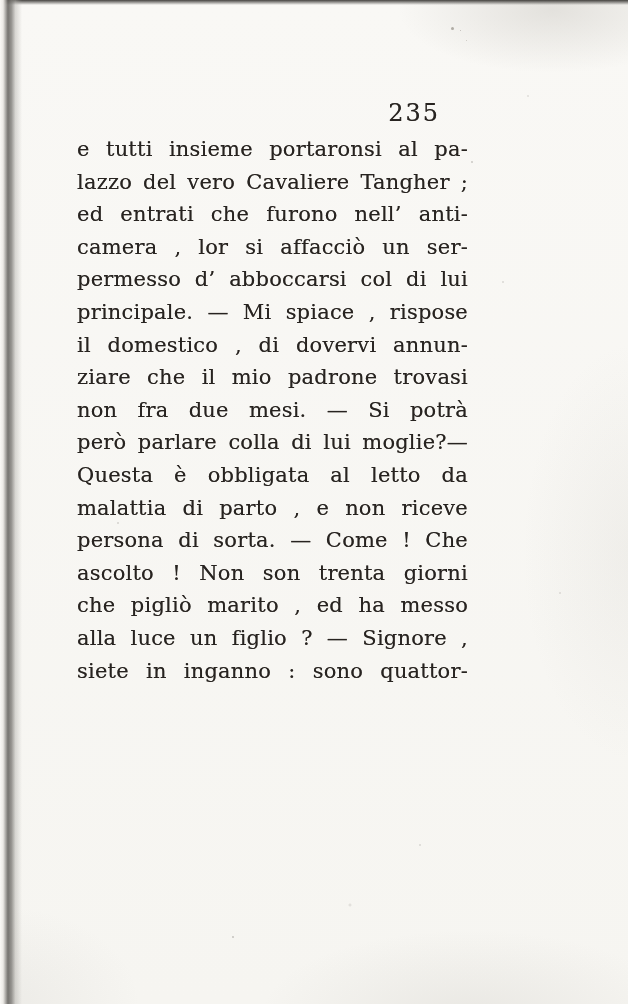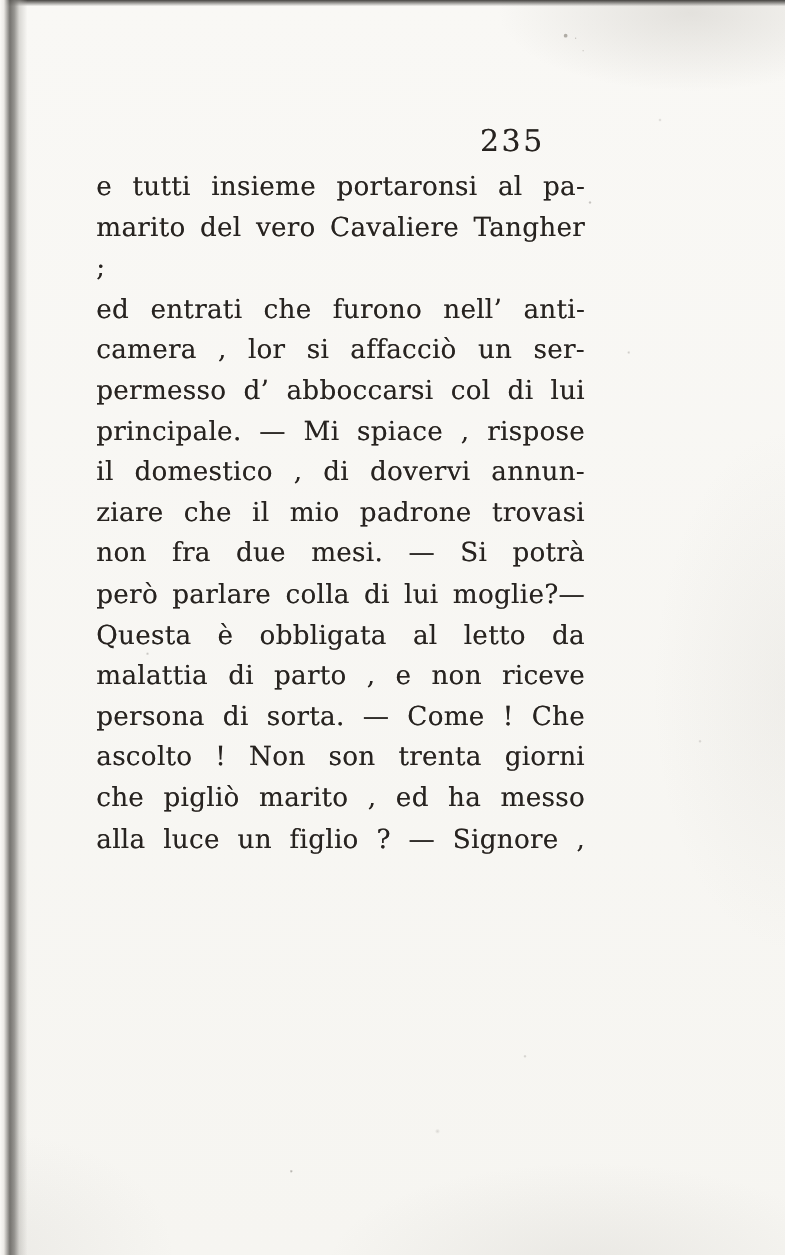--- a/index.html
+++ b/index.html
@@ -58,21 +58,21 @@
     box-shadow: 8px 2px 0 -1px rgba(120,114,106,0.45),
                 14px 12px 0 -1px rgba(130,124,116,0.40);
   }
   .page-number {
     position: absolute;
     top: 99px; left: 384px;
     width: 56px;
     font-size: 24px;
     letter-spacing: 2px;
     color: #272320;
-    text-align: left;
+    text-align: right;
     text-shadow: 0 0 0.5px rgba(40,35,28,0.55);
   }
   .text-block {
     position: absolute;
     left: 77px; top: 133px;
     width: 391px;
   }
   .line {
     font-size: 21px;
     line-height: 32.6px;
@@ -89,29 +89,30 @@
 
 <div class="page">
   <div class="top-edge"></div>
   <div class="spine"></div>
   <div class="smudge"></div>
 
   <div class="page-number">235</div>
 
   <div class="text-block">
     <div class="line">e tutti insieme portaronsi al pa-</div>
-    <div class="line">marito del vero Cavaliere Tangher ;</div>
+    <div class="line">lazzo del vero Cavaliere Tangher ;</div>
     <div class="line">ed entrati che furono nell’ anti-</div>
     <div class="line">camera , lor si affacciò un ser-</div>
     <div class="line">permesso d’ abboccarsi col di lui</div>
     <div class="line">principale. — Mi spiace , rispose</div>
     <div class="line">il domestico , di dovervi annun-</div>
     <div class="line">ziare che il mio padrone trovasi</div>
     <div class="line">non fra due mesi. — Si potrà</div>
     <div class="line">però parlare colla di lui moglie?—</div>
     <div class="line">Questa è obbligata al letto da</div>
     <div class="line">malattia di parto , e non riceve</div>
     <div class="line">persona di sorta. — Come ! Che</div>
     <div class="line">ascolto ! Non son trenta giorni</div>
     <div class="line">che pigliò marito , ed ha messo</div>
     <div class="line">alla luce un figlio ? — Signore ,</div>
+    <div class="line">siete in inganno : sono quattor-</div>
   </div>
 </div>
 
 </body></html>

